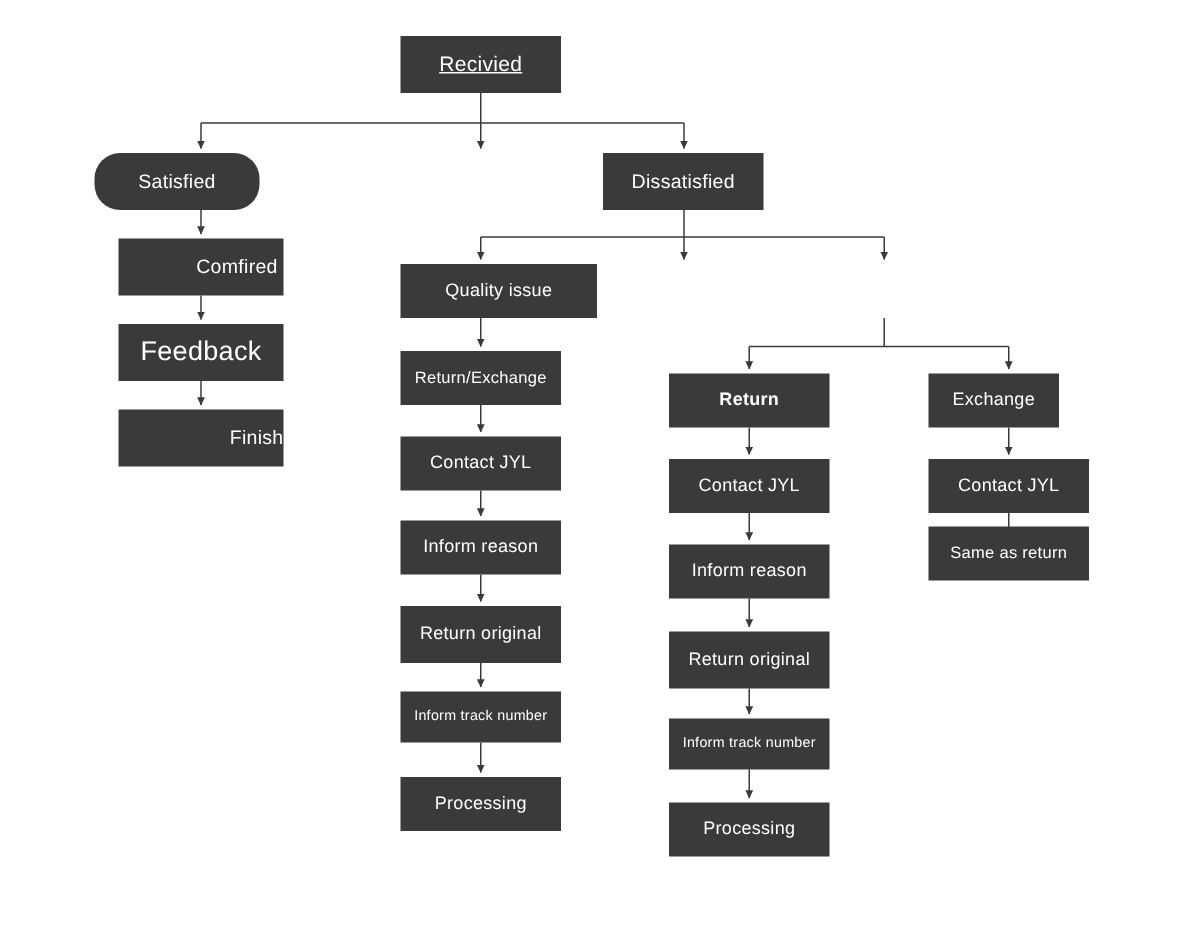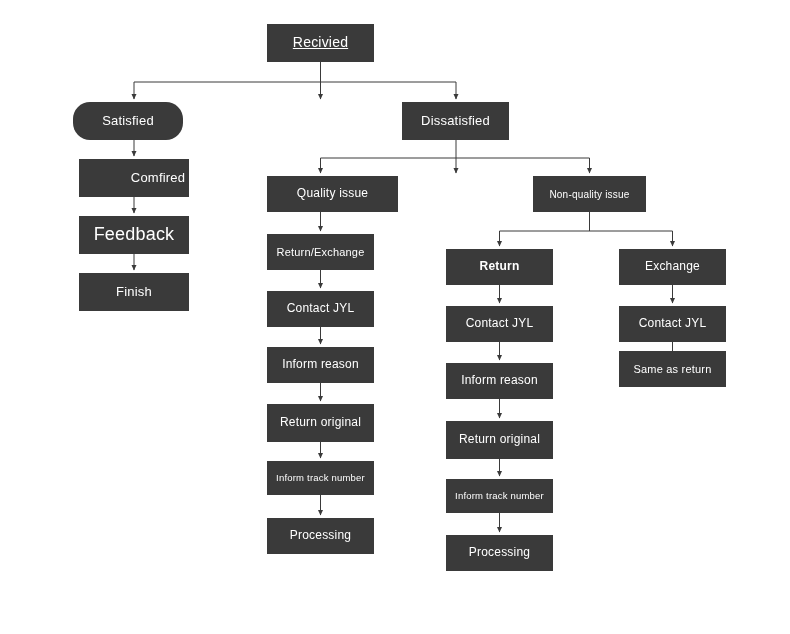--- a/index.html
+++ b/index.html
@@ -87,40 +87,37 @@
       <path d="M499.5,513 L499.5,532" marker-end="url(#arrow)"></path>
 
       <path d="M672.5,285 L672.5,303" marker-end="url(#arrow)"></path>
       <path d="M672.5,342 L672.5,360" marker-end="url(#arrow)"></path>
     </g>
   </svg>
 
   <div class="node" style="left: 267px; top: 24px; width: 107px; height: 38px; font-size: 14px; background: rgb(58, 58, 58); color: rgb(255, 255, 255); text-decoration: underline;">
       <span>Recivied</span>
     </div>
-  <div class="node" style="left: 73px; top: 102px; width: 110px; height: 38px; font-size: 13px; background: rgb(58, 58, 58); color: rgb(255, 255, 255); border-radius: 17px;">
+  <div class="node" style="left: 63px; top: 102px; width: 110px; height: 38px; font-size: 13px; background: rgb(58, 58, 58); color: rgb(255, 255, 255); border-radius: 17px;">
       <span>Satisfied</span>
     </div>
   <div class="node" style="left: 79px; top: 159px; width: 110px; height: 38px; font-size: 13px; background: rgb(58, 58, 58); color: rgb(255, 255, 255); padding-left: 48px;">
       <span>Comfired</span>
     </div>
   <div class="node" style="left: 79px; top: 216px; width: 110px; height: 38px; font-size: 18px; background: rgb(58, 58, 58); color: rgb(255, 255, 255);">
       <span>Feedback</span>
     </div>
-  <div class="node" style="left: 79px; top: 273px; width: 110px; height: 38px; font-size: 13px; background: rgb(58, 58, 58); color: rgb(255, 255, 255);">
+  <div class="node" style="left: 79px; top: 273px; width: 110px; height: 38px; font-size: 13px; background: rgb(58, 58, 58); color: rgb(255, 255, 255); justify-content: flex-end;">
       <span>Finish</span>
     </div>
   <div class="node" style="left: 402px; top: 102px; width: 107px; height: 38px; font-size: 13px; background: rgb(58, 58, 58); color: rgb(255, 255, 255);">
       <span>Dissatisfied</span>
     </div>
   <div class="node" style="left: 267px; top: 176px; width: 131px; height: 36px; font-size: 12px; background: rgb(58, 58, 58); color: rgb(255, 255, 255);">
       <span>Quality issue</span>
-    </div>
-  <div class="node" style="left: 533px; top: 176px; width: 113px; height: 36px; font-size: 10px; background: rgb(58, 58, 58); color: rgb(255, 255, 255);">
-      <span>Non-quality issue</span>
     </div>
   <div class="node" style="left: 267px; top: 234px; width: 107px; height: 36px; font-size: 11px; background: rgb(58, 58, 58); color: rgb(255, 255, 255);">
       <span>Return/Exchange</span>
     </div>
   <div class="node" style="left: 267px; top: 291px; width: 107px; height: 36px; font-size: 12px; background: rgb(58, 58, 58); color: rgb(255, 255, 255);">
       <span>Contact JYL</span>
     </div>
   <div class="node" style="left: 267px; top: 347px; width: 107px; height: 36px; font-size: 12px; background: rgb(58, 58, 58); color: rgb(255, 255, 255);">
       <span>Inform reason</span>
     </div>
@@ -144,21 +141,21 @@
     </div>
   <div class="node" style="left: 446px; top: 421px; width: 107px; height: 38px; font-size: 12px; background: rgb(58, 58, 58); color: rgb(255, 255, 255);">
       <span>Return original</span>
     </div>
   <div class="node" style="left: 446px; top: 479px; width: 107px; height: 34px; font-size: 9.5px; background: rgb(58, 58, 58); color: rgb(255, 255, 255);">
       <span>Inform track number</span>
     </div>
   <div class="node" style="left: 446px; top: 535px; width: 107px; height: 36px; font-size: 12px; background: rgb(58, 58, 58); color: rgb(255, 255, 255);">
       <span>Processing</span>
     </div>
-  <div class="node" style="left: 619px; top: 249px; width: 107px; height: 36px; font-size: 12px; background: rgb(58, 58, 58); color: rgb(255, 255, 255);">
+  <div class="node" style="left: 619px; top: 249px; width: 87px; height: 36px; font-size: 12px; background: rgb(58, 58, 58); color: rgb(255, 255, 255);">
       <span>Exchange</span>
     </div>
   <div class="node" style="left: 619px; top: 306px; width: 107px; height: 36px; font-size: 12px; background: rgb(58, 58, 58); color: rgb(255, 255, 255);">
       <span>Contact JYL</span>
     </div>
   <div class="node" style="left: 619px; top: 351px; width: 107px; height: 36px; font-size: 11px; background: rgb(58, 58, 58); color: rgb(255, 255, 255);">
       <span>Same as return</span>
     </div>
 
 </div>

